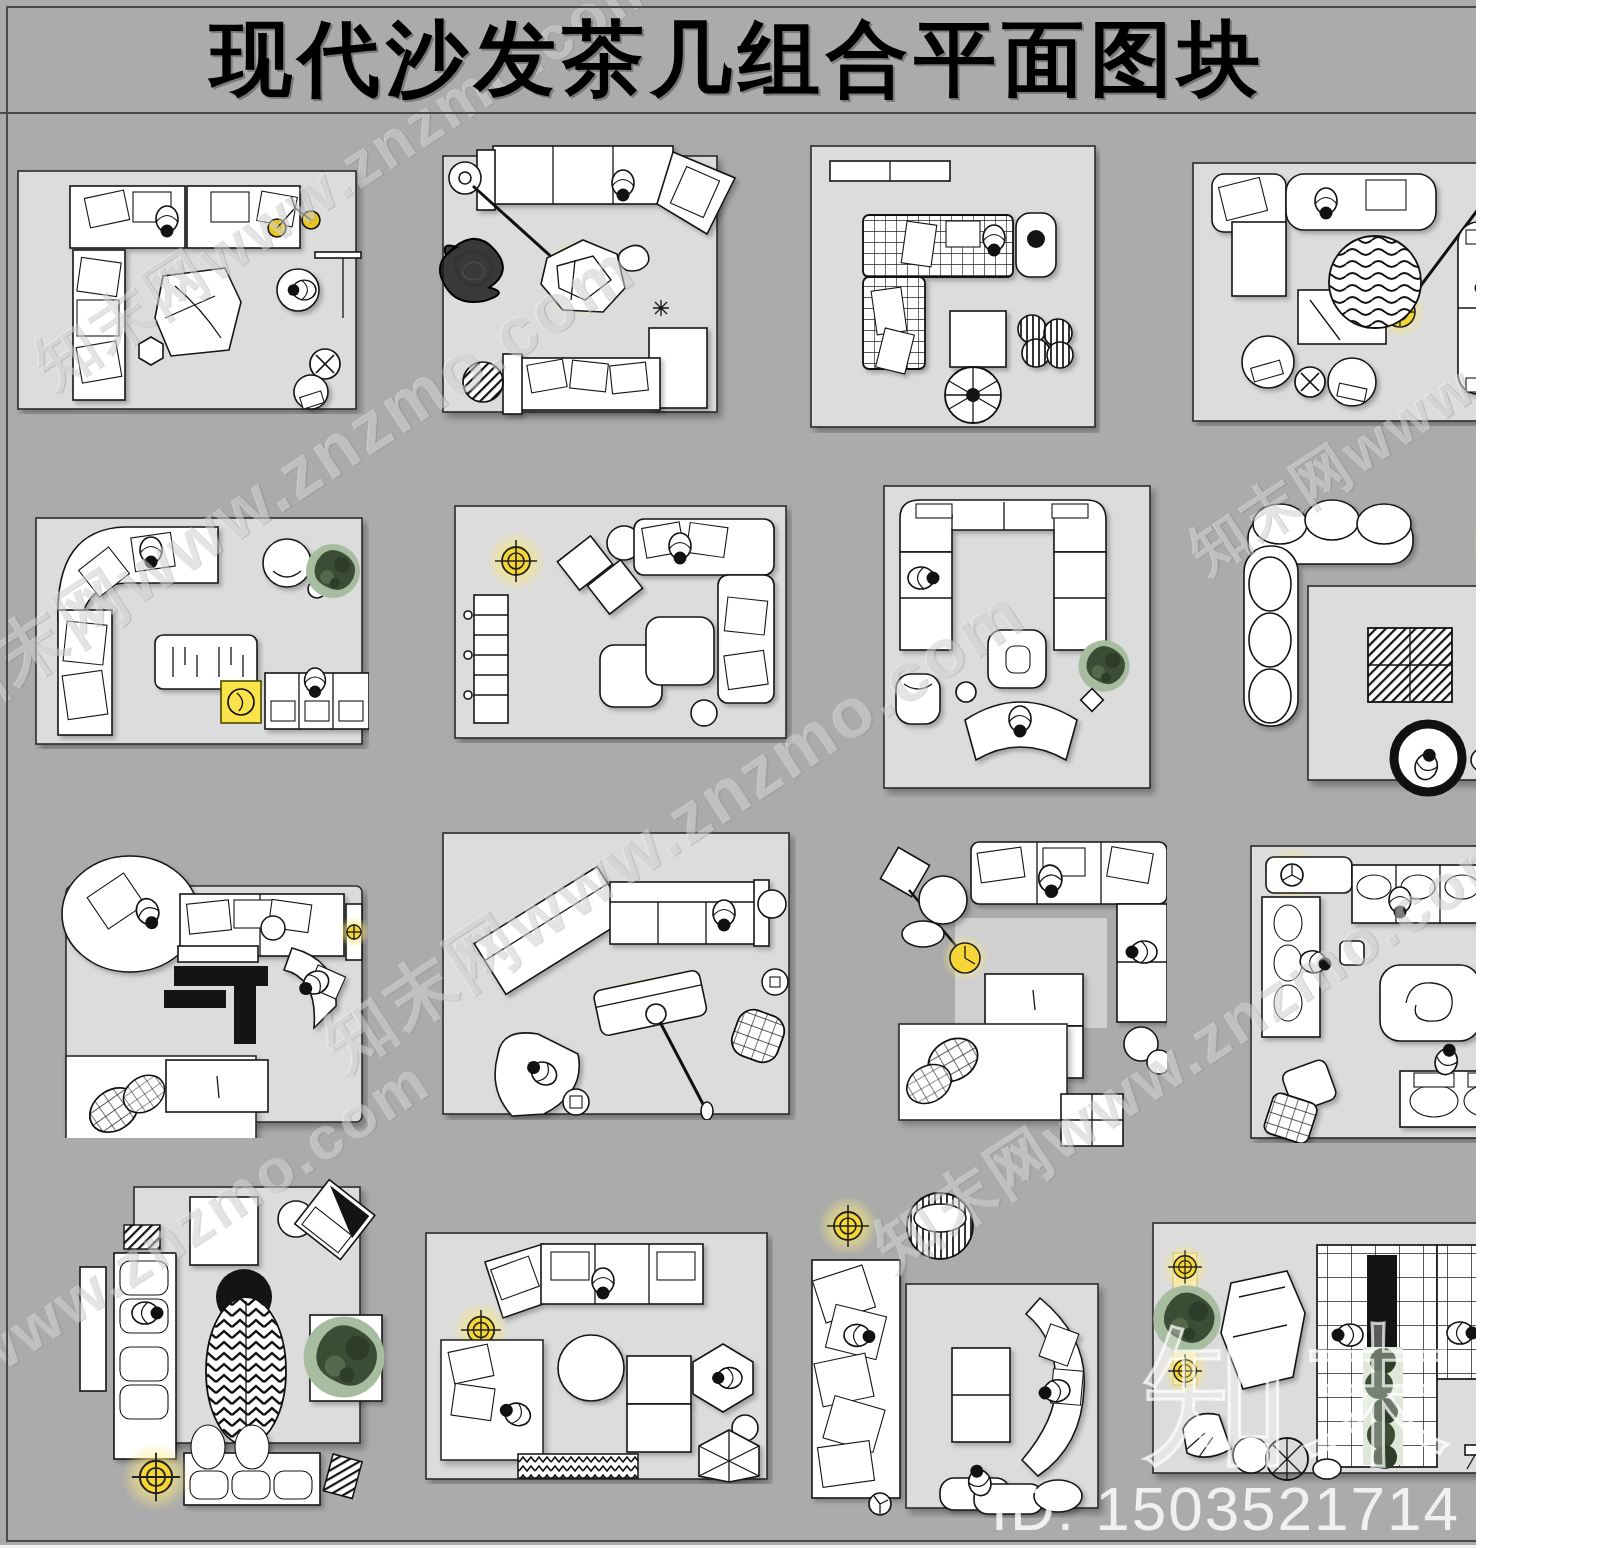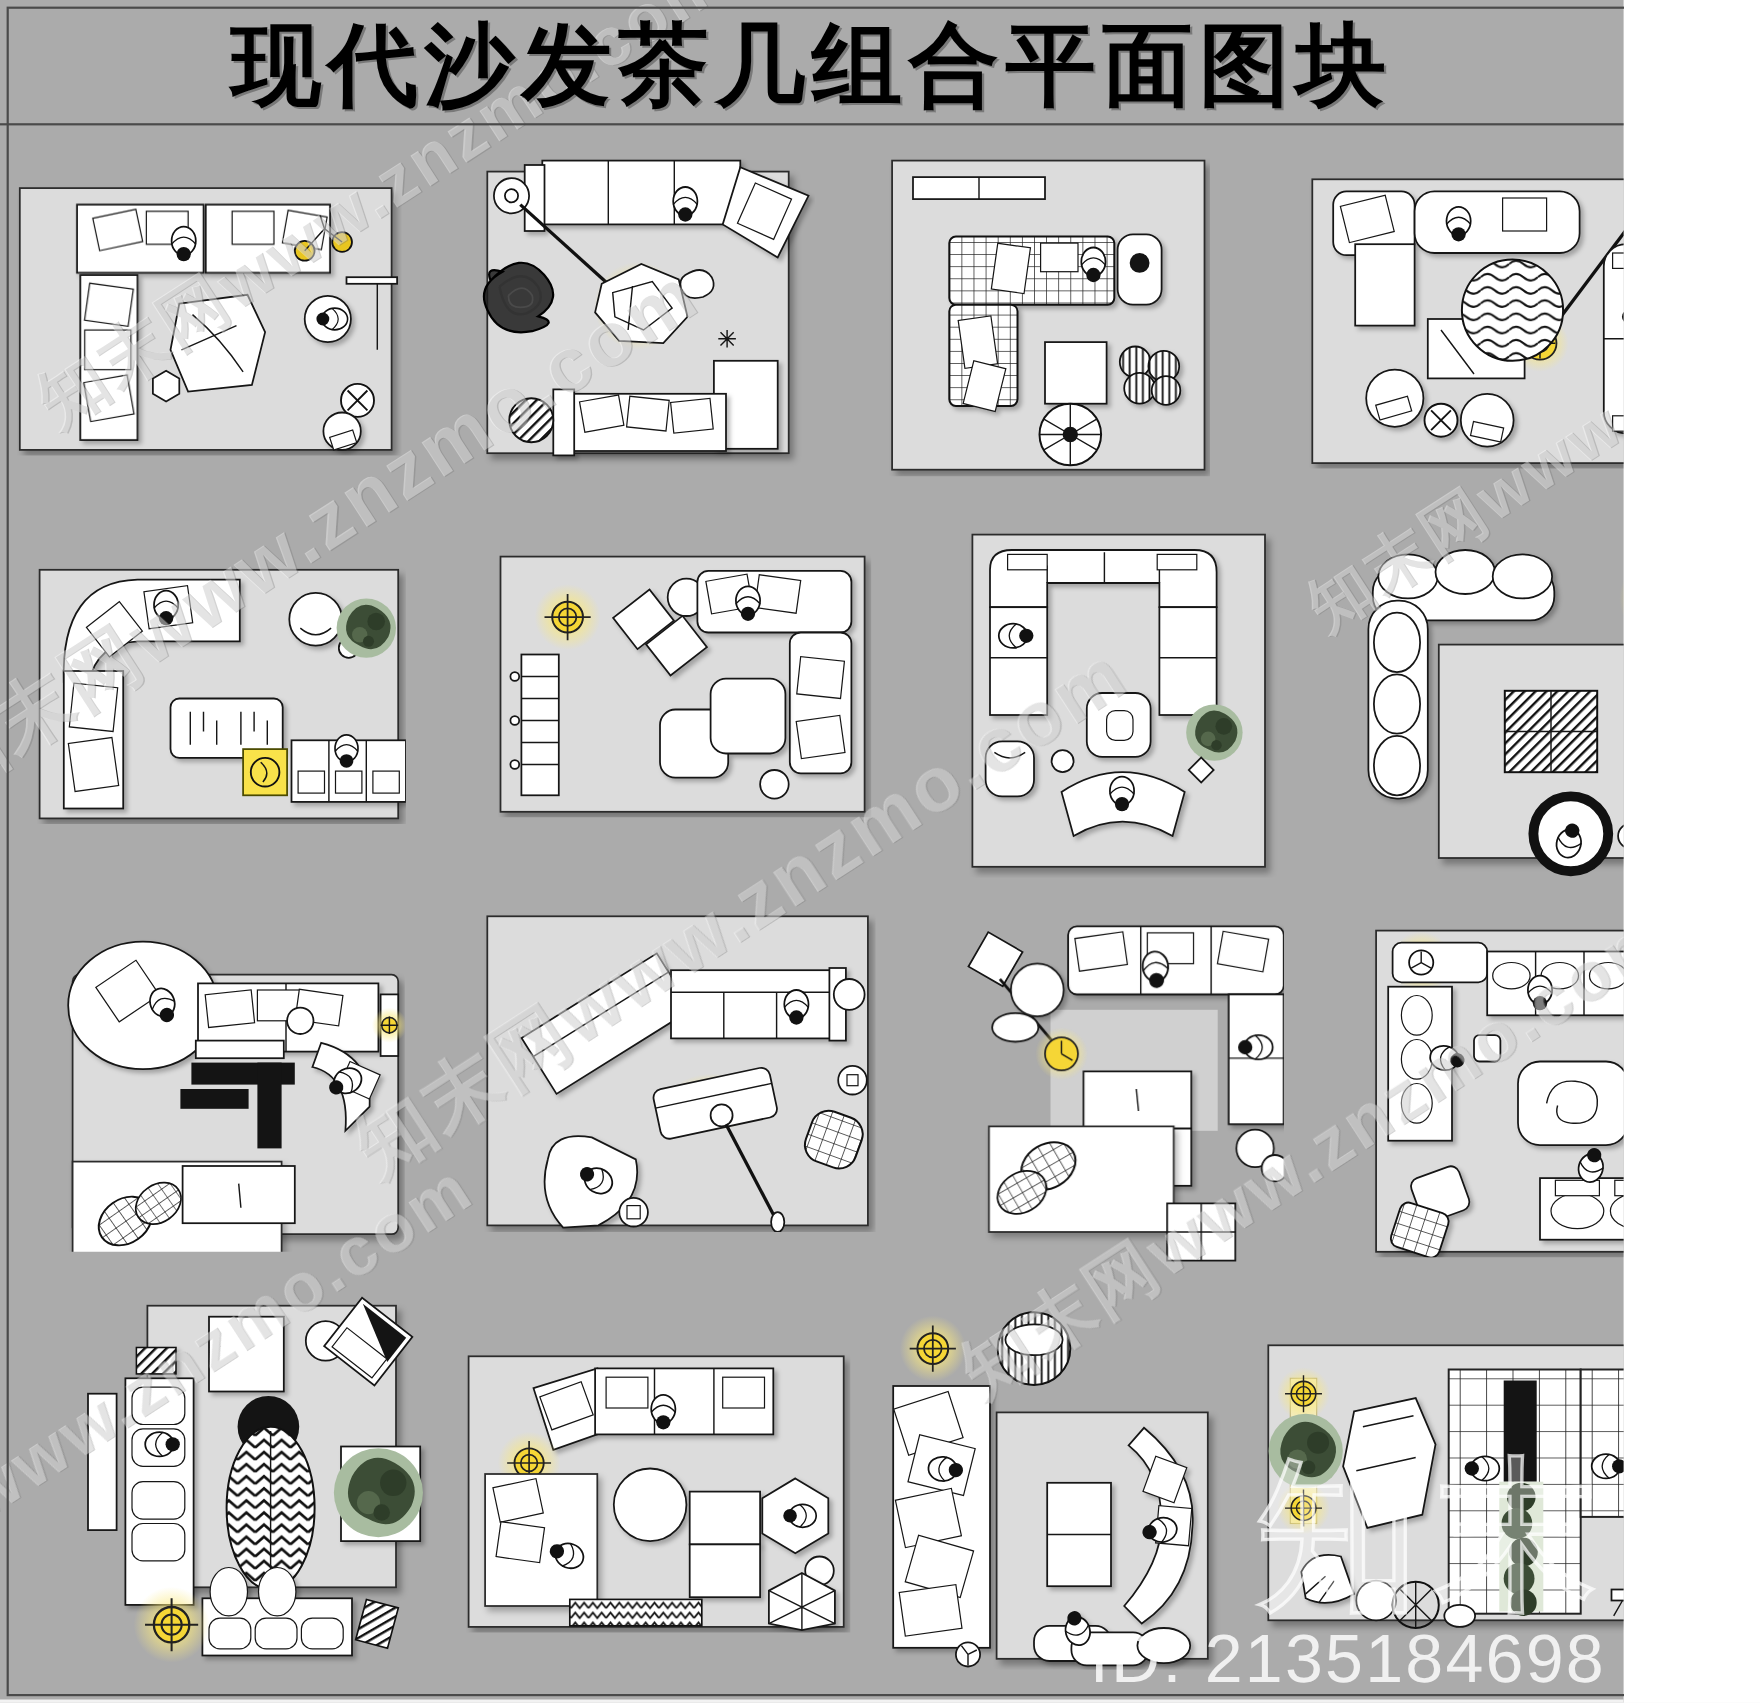--- a/index.html
+++ b/index.html
@@ -834,17 +834,17 @@
   </svg>
 
   <div class="wm" style="left:40px;top:330px;font-size:62px">知末网www.znzmo.com</div>
   <div class="wm" style="left:-60px;top:660px;font-size:70px">知末网www.znzmo.com</div>
   <div class="wm" style="left:330px;top:1005px;font-size:70px">知末网www.znzmo.com</div>
   <div class="wm" style="left:880px;top:1210px;font-size:64px">知末网www.znzmo.com</div>
   <div class="wm" style="left:1195px;top:520px;font-size:58px">知末网www.znzmo.com</div>
   <div class="wm" style="left:-190px;top:1430px;font-size:62px">知末网www.znzmo.com</div>
 
   <div class="brand-wm">知末</div>
-  <div class="id-label">ID: 2135184698</div>
+  <div class="id-label">ID: 1503521714</div>
 
   <div class="frame"></div>
   <div class="bottom-sliver"></div>
 </div>
 
 </body></html>

